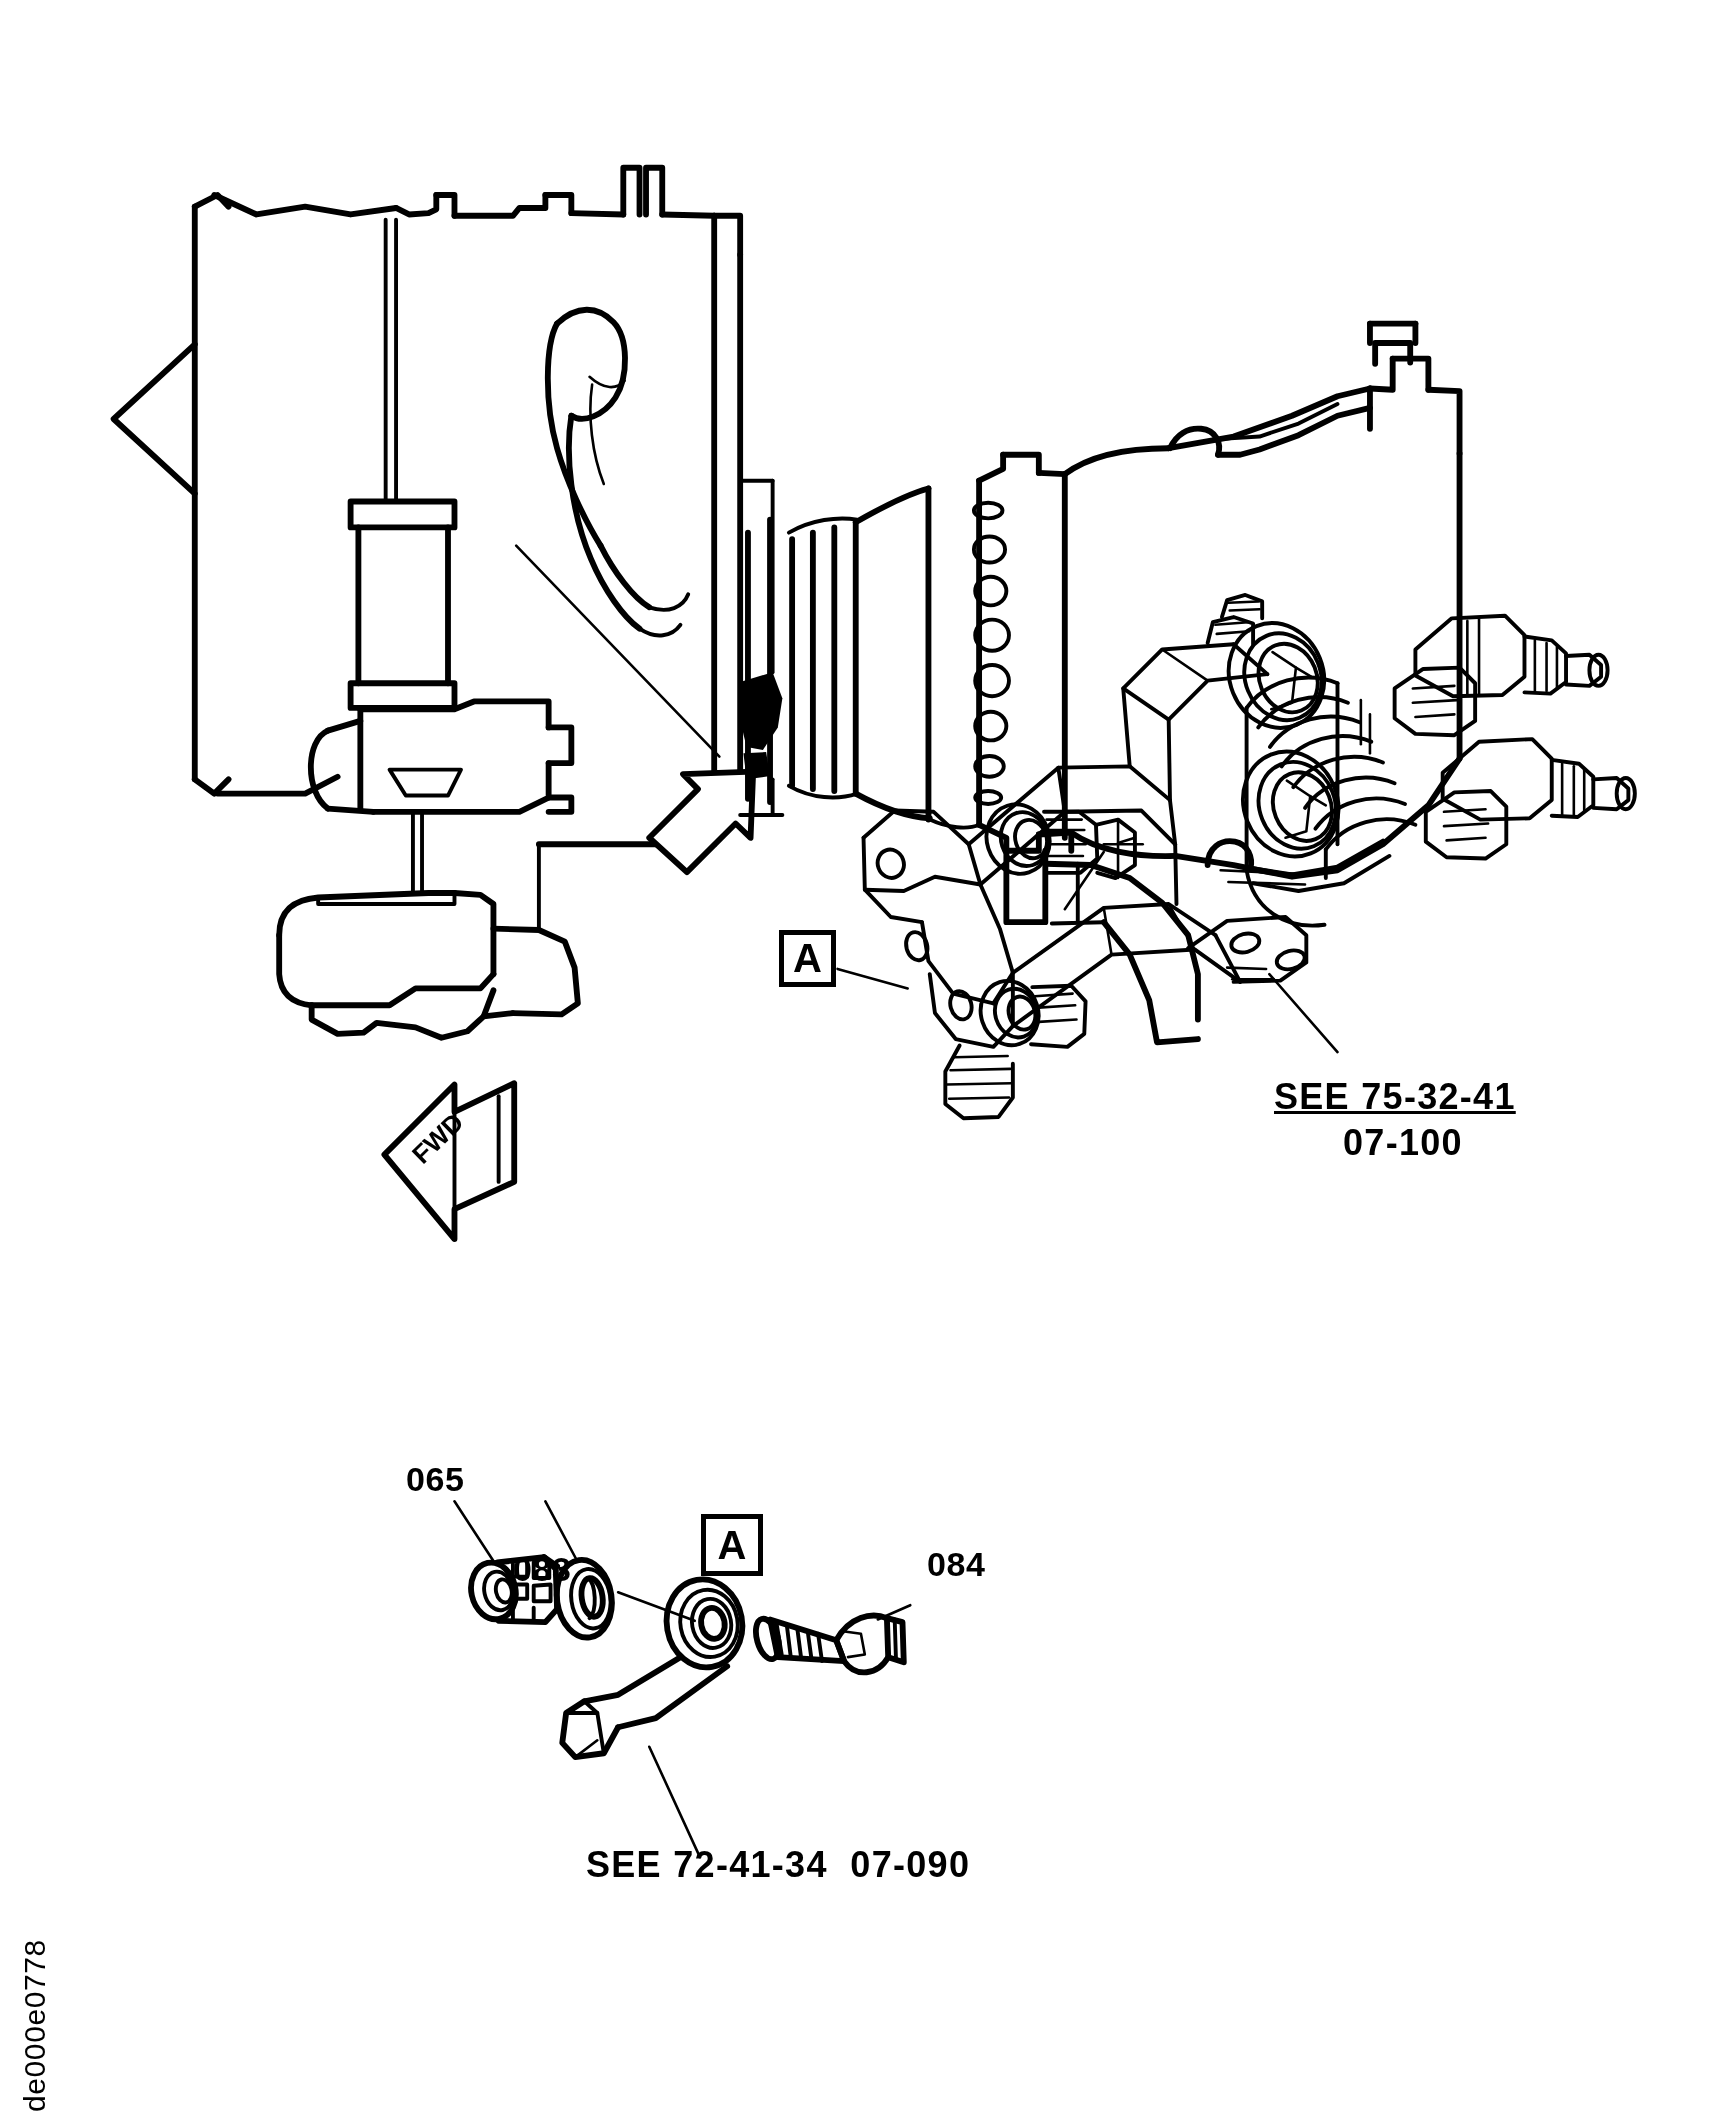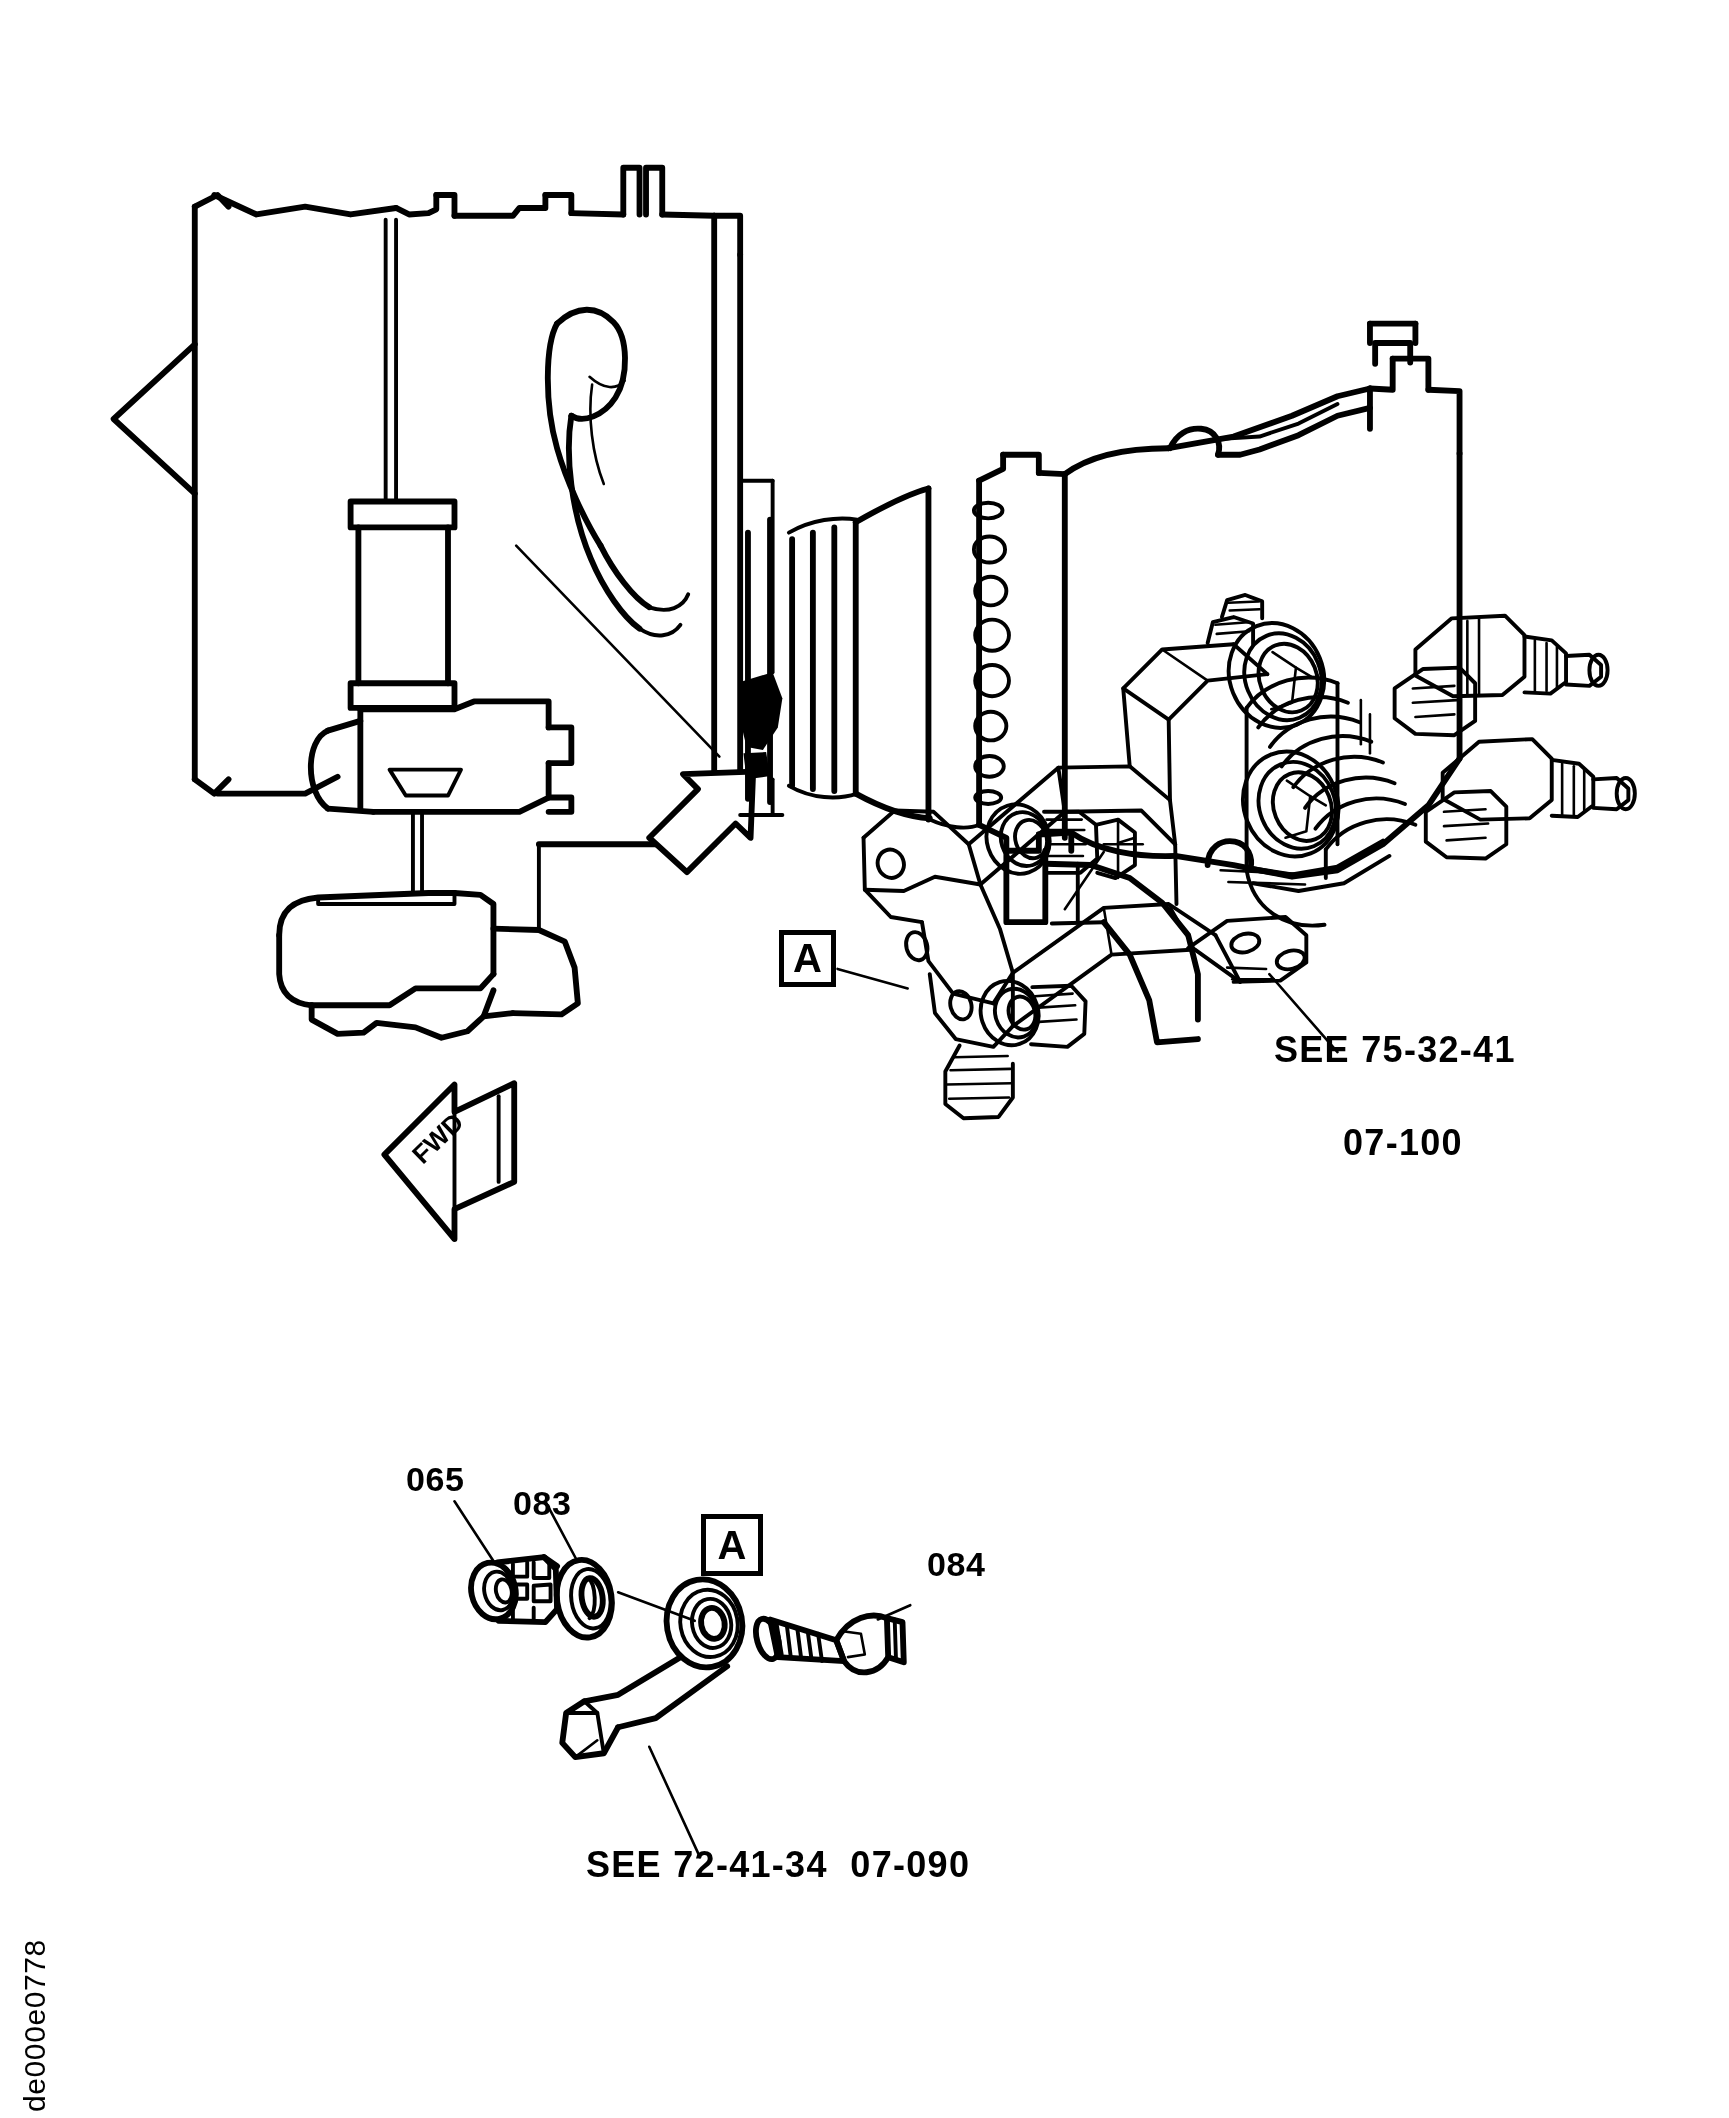--- a/index.html
+++ b/index.html
@@ -494,29 +494,29 @@
         <path class="lv" d="M952 2452 L1070 2496"></path>
         <path class="lv" d="M1000 2690 L1078 2860"></path>
         <path class="lv" d="M1402 2472 L1352 2494"></path>
       </g>
     </g>
 
   </svg>
 
   <div class="txt callout-num" style="left:406px; top:1462px;">065</div>
 
-  <div class="txt callout-num" style="left:513px; top:1486px;">083</div>
+  <div class="txt callout-num" style="left:513px; top:1552px;">083</div>
 
   <div class="txt callout-num" style="left:915px; top:1547px;margin-left:12px;">084</div>
 
   <div class="box-letter" style="left:779px; top:930px; width:57px; height:57px;">A</div>
 
   <div class="box-letter" style="left:701px; top:1514px; width:62px; height:62px;">A</div>
 
-  <div class="txt see-ref" style="left:1274px; top:1032px;">SEE 75-32-41</div>
+  <div class="txt see-ref" style="left:1274px; top:1079px;text-decoration:underline;">SEE 75-32-41</div>
 
   <div class="txt see-ref" style="left:1343px; top:1125px;">07-100</div>
 
   <div class="txt see-ref" style="left:586px; top:1847px;">SEE 72-41-34  07-090</div>
 
   <div class="fwd-label" style="left:406px; top:1148px; transform: rotate(-44deg); transform-origin: left top;">FWD</div>
 
   <div class="figure-id" style="left:52px; top:2078px;">de000e0778</div>
 
 </div>

